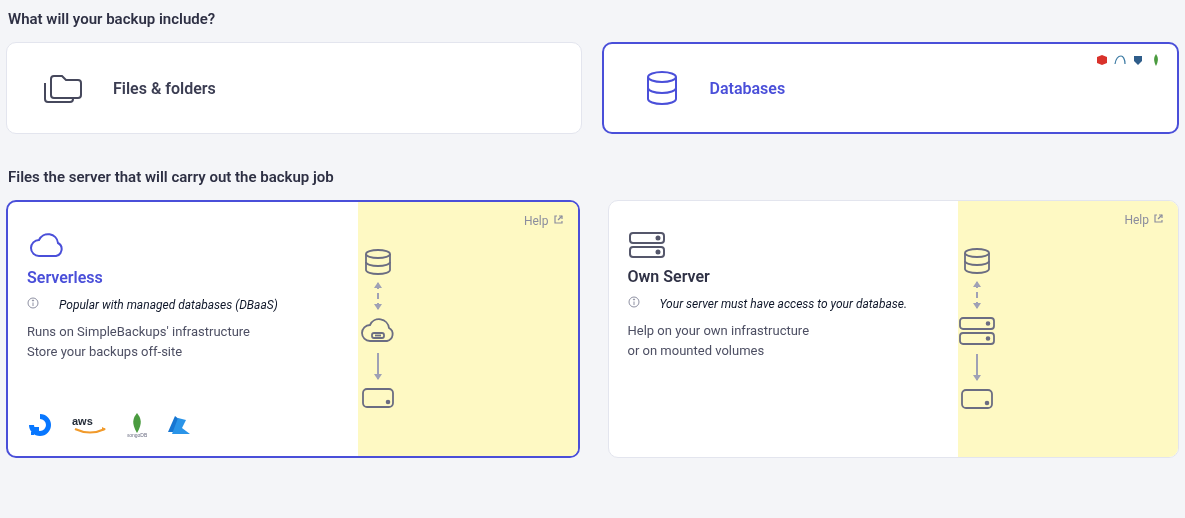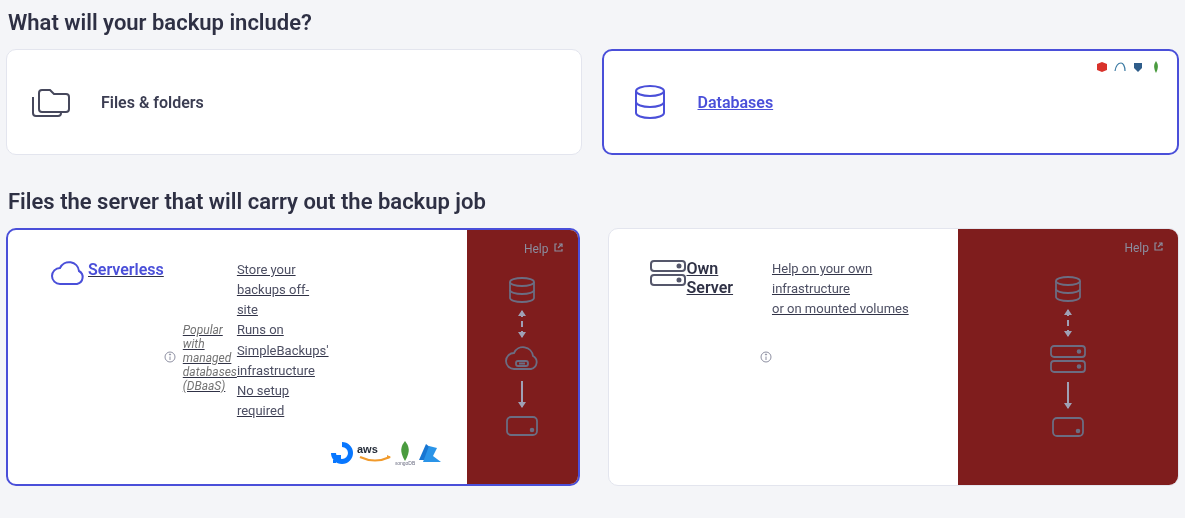--- a/index.html
+++ b/index.html
@@ -16,39 +16,39 @@
     margin:0;
     background:var(--bg);
     font-family:-apple-system,BlinkMacSystemFont,"Segoe UI",Roboto,Helvetica,Arial,sans-serif;
     color:var(--text);
     width:1185px;
     height:518px;
     overflow:hidden;
     padding:4px 6px;
   }
   .heading{
-    font-size:22px;
+    font-size:15px;
     font-weight:600;
     color:#2e3044;
     margin:6px 2px 14px 2px;
   }
   .type-row{
     display:flex;
     gap:20px;
     margin-bottom:34px;
   }
   .type-card{
     flex:1;
     background:var(--card);
     border:1px solid var(--border);
     border-radius:10px;
-    height:106px;
+    height:92px;
     display:flex;
     align-items:center;
-    padding:0 24px;
+    padding:0 36px;
     cursor:pointer;
     position:relative;
   }
   .type-card.selected{
     border:2px solid var(--accent);
   }
   .type-icon{
     width:44px;
     height:36px;
     display:flex;
@@ -56,21 +56,21 @@
     justify-content:center;
     margin-right:26px;
     color:#46485c;
   }
   .type-card.selected .type-icon{color:var(--accent);}
   .type-label{
     font-size:16px;
     font-weight:600;
     color:#3b3d52;
   }
-  .type-card.selected .type-label{color:var(--accent);text-decoration:underline;}
+  .type-card.selected .type-label{color:var(--accent);}
   .db-logos{
     position:absolute;
     top:8px;
     right:14px;
     display:flex;
     gap:4px;
     align-items:center;
   }
   .db-logos span{
     width:14px;height:14px;display:inline-block;
@@ -88,55 +88,53 @@
     height:258px;
     display:flex;
     position:relative;
     overflow:hidden;
   }
   .server-card.selected{
     border:2px solid var(--accent);
   }
   .server-left{
     flex:1;
-    padding:30px 24px 18px 40px;
-    display:flex;
-    flex-direction:row;
-    text-decoration:underline;
+    padding:30px 24px 18px 19px;
+    display:flex;
+    flex-direction:column;
   }
   .server-right{
     width:220px;
-    background:#7f1d1d;
+    background:#fef9c3;
     display:flex;
     align-items:center;
-    justify-content:center;
     position:relative;
   }
   .help{
     position:absolute;
     top:12px;right:14px;
     font-size:12px;
     color:#8b8d9e;
     display:flex;align-items:center;gap:4px;
     cursor:pointer;
   }
   .server-icon{color:#4a4fd9;height:28px;margin-bottom:8px;}
   .server-card:not(.selected) .server-icon{color:#55576b;}
   .server-title{
     font-size:16px;font-weight:600;margin-bottom:10px;
   }
   .server-card.selected .server-title{color:var(--accent);}
   .server-note{
-    font-size:12px;font-style:italic;color:#737373;margin-bottom:10px;
-    display:flex;align-items:center;gap:7px;
+    font-size:12px;font-style:italic;color:#0f172a;margin-bottom:10px;
+    display:flex;align-items:center;gap:20px;
   }
   .server-lines{font-size:13px;color:#4d4f63;line-height:1.55;}
   .provider-logos{
     margin-top:auto;
-    display:flex;gap:2px;align-items:center;
+    display:flex;gap:19px;align-items:center;
     padding-top:8px;
   }
   .provider-logos span{display:inline-flex;align-items:center;justify-content:center;}
   
   .diagram{
     display:flex;flex-direction:column;align-items:center;gap:8px;
     color:#6b6d82;
   }
   .diagram .arrow{height:26px;width:2px;position:relative;}
   .diagram .arrow.dashed::before{
@@ -212,23 +210,22 @@
       <div class="server-title">Serverless</div>
       <div class="server-note">
         <span><svg width="12" height="12" viewBox="0 0 12 12" fill="none" stroke="#8e90a2" stroke-width="1">
               <circle cx="6" cy="6" r="5"></circle>
               <line x1="6" y1="5.5" x2="6" y2="9"></line>
               <circle cx="6" cy="3.5" r="0.6" fill="#8e90a2"></circle>
             </svg></span>
         <span>Popular with managed databases (DBaaS)</span>
       </div>
       <div class="server-lines">
+        <div>Runs on SimpleBackups' infrastructure</div>
         <div>Store your backups off-site</div>
-        <div>Runs on SimpleBackups' infrastructure</div>
-        <div>No setup required</div>
       </div>
       <div class="provider-logos">
         <span>
             <svg width="26" height="26" viewBox="0 0 26 26">
               <path fill="#0877ff" d="M13 2 a11 11 0 1 1 -11 11 h5 a6 6 0 1 0 6-6 Z"></path>
               <rect x="7" y="15" width="5" height="5" fill="#0877ff"></rect>
               <rect x="4" y="20" width="3" height="3" fill="#0877ff"></rect>
             </svg>
           </span>
         <span>
@@ -293,20 +290,21 @@
             <circle cx="30" cy="21" r="1.5" fill="currentColor"></circle>
         </svg>
       </span>
       <div class="server-title">Own Server</div>
       <div class="server-note">
         <span><svg width="12" height="12" viewBox="0 0 12 12" fill="none" stroke="#8e90a2" stroke-width="1">
               <circle cx="6" cy="6" r="5"></circle>
               <line x1="6" y1="5.5" x2="6" y2="9"></line>
               <circle cx="6" cy="3.5" r="0.6" fill="#8e90a2"></circle>
             </svg></span>
+        <span>Your server must have access to your database.</span>
       </div>
       <div class="server-lines">
         <div>Help on your own infrastructure</div>
         <div>or on mounted volumes</div>
       </div>
     </div>
     <div class="server-right">
       <div class="help">
         <span>Help</span>
         <span><svg width="11" height="11" viewBox="0 0 11 11" fill="none" stroke="#8b8d9e" stroke-width="1.2">

